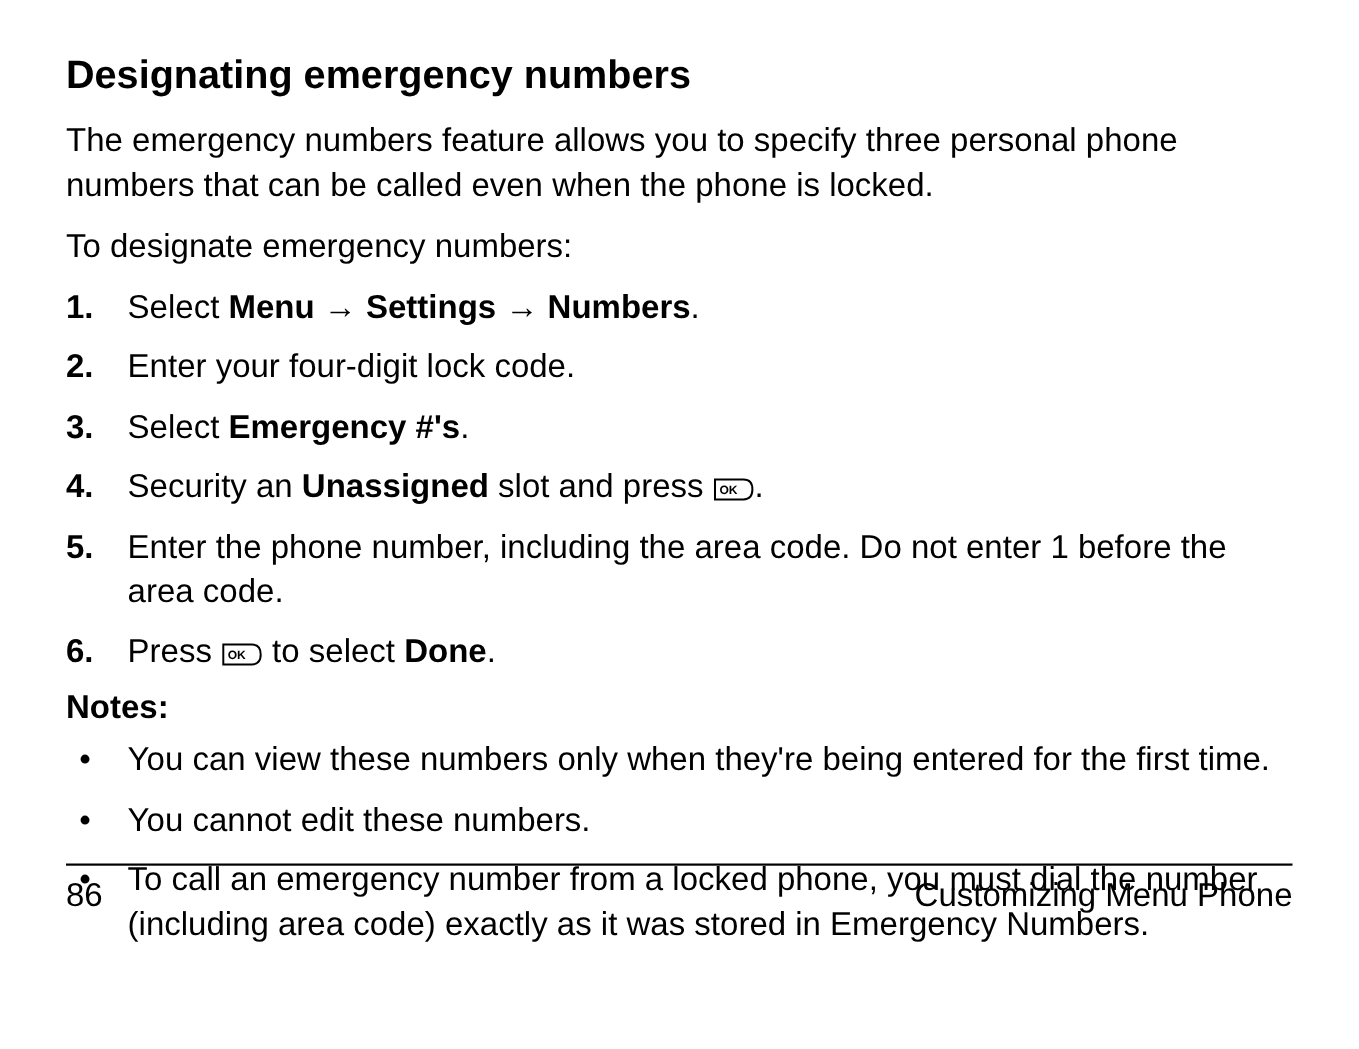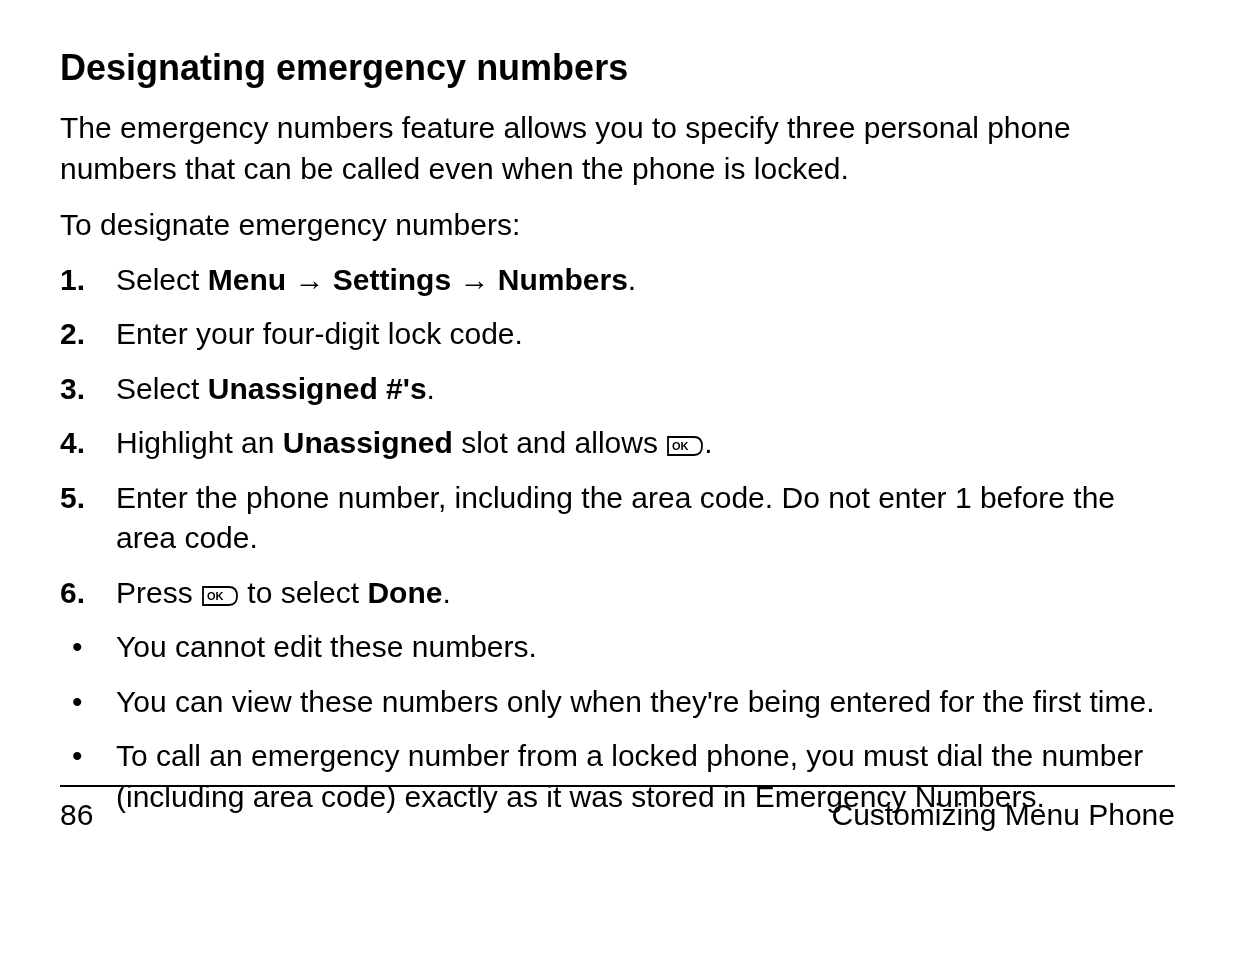--- a/index.html
+++ b/index.html
@@ -121,47 +121,48 @@
 
     <li>
       <span>Select </span><span class="bold">Menu</span><span> </span><span class="arrow">→</span> <span class="bold">Settings</span><span> </span><span class="arrow">→</span> <span class="bold">Numbers</span><span>.</span>
     </li>
 
     <li>
       <span>Enter your four-digit lock code.</span>
     </li>
 
     <li>
-      <span>Select </span><span class="bold">Unassigned #'s</span><span>.</span>
+      <span>Select </span><span class="bold">Emergency #'s</span><span>.</span>
     </li>
 
     <li>
-      <span>Highlight an </span><span class="bold">Unassigned</span><span> slot and allows </span><span class="ok-key-icon"><svg viewBox="0 0 38 22">
+      <span>Security an </span><span class="bold">Unassigned</span><span> slot and press </span><span class="ok-key-icon"><svg viewBox="0 0 38 22">
             <path d="M2 2 H28 Q36 2 36 11 Q36 20 28 20 H2 Z" fill="none" stroke="#000" stroke-width="1.8"></path>
             <text x="6" y="15" font-family="Arial" font-size="11" font-weight="bold" fill="#000">OK</text>
           </svg></span><span>.</span>
     </li>
 
     <li>
       <span>Enter the phone number, including the area code. Do not enter 1 before the area code.</span>
     </li>
 
     <li>
       <span>Press </span><span class="ok-key-icon"><svg viewBox="0 0 38 22">
             <path d="M2 2 H28 Q36 2 36 11 Q36 20 28 20 H2 Z" fill="none" stroke="#000" stroke-width="1.8"></path>
             <text x="6" y="15" font-family="Arial" font-size="11" font-weight="bold" fill="#000">OK</text>
           </svg></span><span> to select </span><span class="bold">Done</span><span>.</span>
     </li>
 
   </ol>
 
+  <p class="notes-label">Notes:</p>
 
   <ul class="notes">
+    <li>You can view these numbers only when they're being entered for the first time.</li>
     <li>You cannot edit these numbers.</li>
-    <li>You can view these numbers only when they're being entered for the first time.</li>
     <li>To call an emergency number from a locked phone, you must dial the number (including area code) exactly as it was stored in Emergency Numbers.</li>
   </ul>
 
   <div class="footer">
     <hr class="footer-rule">
     <div class="footer-row">
       <span>86</span>
       <span>Customizing Menu Phone</span>
     </div>
   </div>

